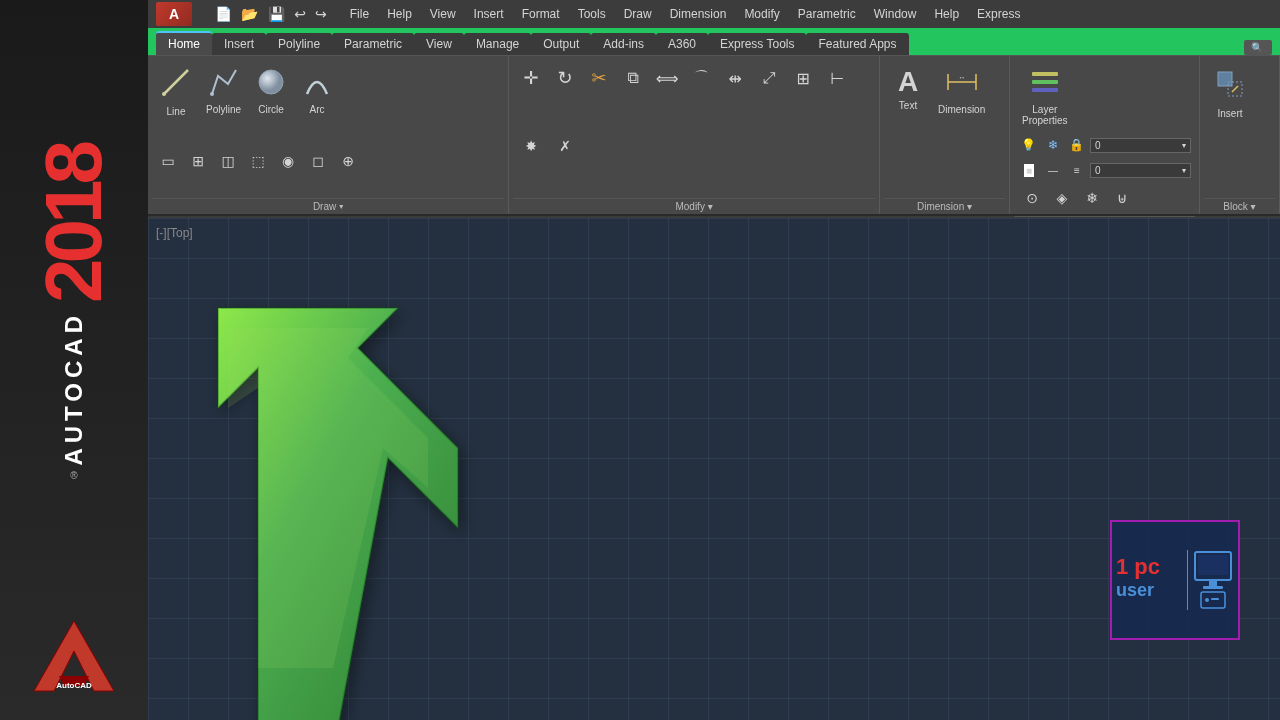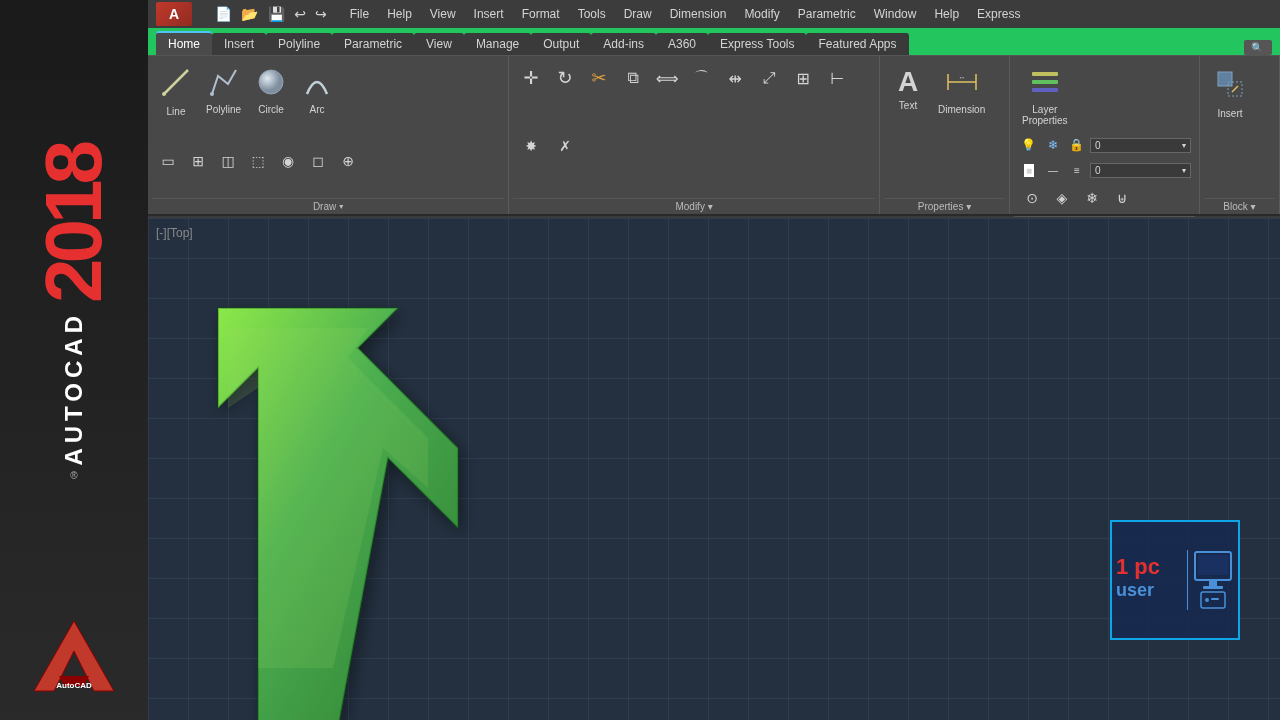--- a/index.html
+++ b/index.html
@@ -170,21 +170,21 @@
       height: 520px;
     }
 
     
     .pc-badge {
       position: absolute;
       bottom: 80px;
       right: 40px;
       width: 130px;
       height: 120px;
-      border: 2px solid #0ea5e9;
+      border: 2px solid #a21caf;
       background: rgba(20, 40, 80, 0.8);
       display: flex;
       flex-direction: column;
       align-items: center;
       justify-content: center;
       gap: 4px;
     }
 
     .pc-badge-inner {
       display: flex;
@@ -529,21 +529,21 @@
               <line x1="2" y1="16" x2="30" y2="16" stroke="#e0c060" stroke-width="1.5"></line>
               <line x1="2" y1="8" x2="2" y2="24" stroke="#e0c060" stroke-width="1.5"></line>
               <line x1="30" y1="8" x2="30" y2="24" stroke="#e0c060" stroke-width="1.5"></line>
               <text x="16" y="13" text-anchor="middle" font-size="7" fill="#d4d4d4">↔</text>
             </svg>
           </div>
           <span class="btn-label">Dimension</span>
         </div>
       </div>
       <div class="ribbon-section-footer">
-        <span style="color:#bbb; font-size:10px;">Properties ▾</span>
+        <span style="color:#bbb; font-size:10px;">Dimension ▾</span>
       </div>
     </div>
 
     <div class="ribbon-section" style="min-width:190px;">
       <div class="ribbon-section-tools">
 
         <div class="big-btn" style="align-items:center;">
           <div>
             <svg width="32" height="32" viewBox="0 0 32 32">
               <rect x="3" y="6" width="26" height="4" fill="#c0c060" rx="1"></rect>

